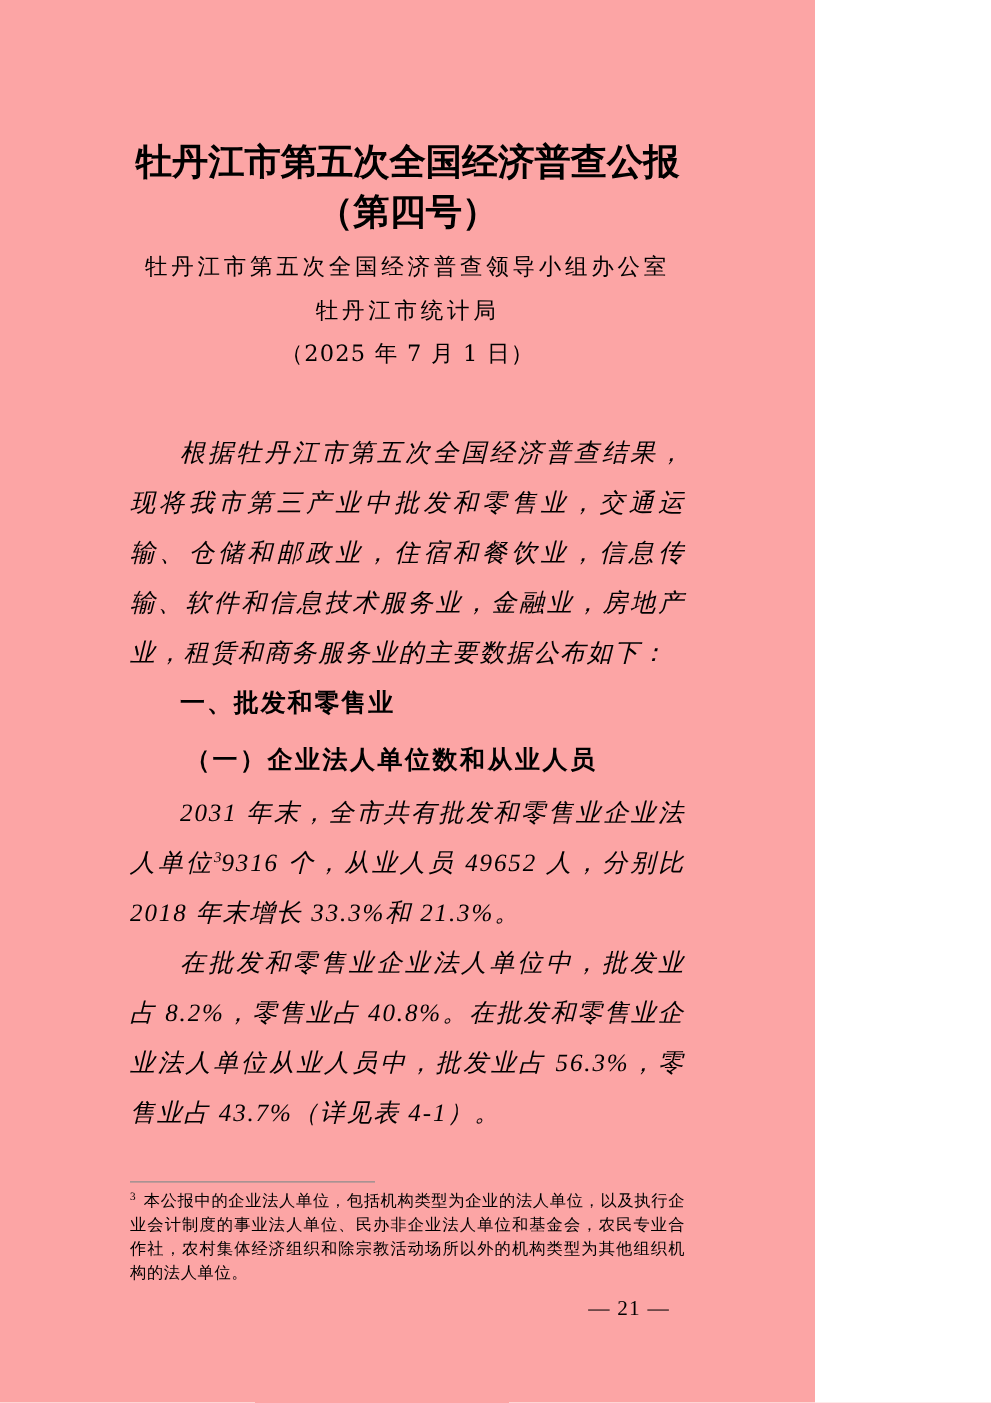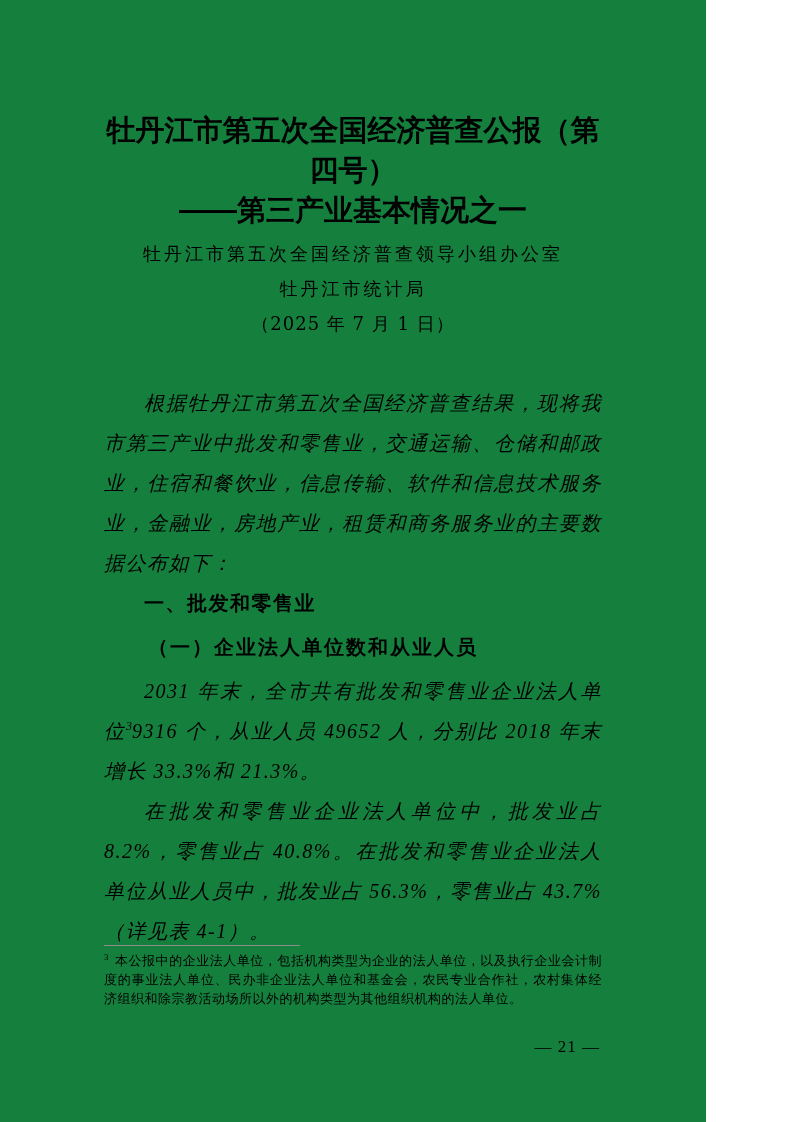--- a/index.html
+++ b/index.html
@@ -2,23 +2,23 @@
 <html><head>
 <meta charset="utf-8">
 <style>
   html, body {
     margin: 0;
     padding: 0;
     background: #ffffff;
   }
   .page {
     position: relative;
-    width: 706px;
+    width: 652px;
     height: 1122px;
-    background: #15803d;
+    background: #fca5a5;
     overflow: hidden;
     font-family: "Liberation Serif", serif;
     color: #000000;
   }
   .content {
     padding: 0 104px;
   }
   .doc-title {
     margin: 0;
     padding-top: 110px;
@@ -109,37 +109,36 @@
   }
   sup.fn-marker {
     font-size: 9px;
     vertical-align: super;
     line-height: 0;
     margin-right: 6px;
   }
   .page-number {
     position: absolute;
     top: 1036px;
-    right: 106px;
+    right: 116px;
     font-family: "Liberation Serif", serif;
     font-size: 17px;
     line-height: 22px;
     letter-spacing: 1px;
     color: #000000;
   }
 </style>
 </head>
 <body>
 
 <div class="page">
   <div class="content">
 
     <h1 class="doc-title">
       <span>牡丹江市第五次全国经济普查公报（第四号）</span><br>
-      <span>——第三产业基本情况之一</span>
     </h1>
 
     <div class="publisher-block">
       <div class="publisher-line">牡丹江市第五次全国经济普查领导小组办公室</div>
       <div class="publisher-line">牡丹江市统计局</div>
       <div class="date-line">（2025 年 7 月 1 日）</div>
     </div>
 
     <div class="body-block">
       <p class="para">根据牡丹江市第五次全国经济普查结果，现将我市第三产业中批发和零售业，交通运输、仓储和邮政业，住宿和餐饮业，信息传输、软件和信息技术服务业，金融业，房地产业，租赁和商务服务业的主要数据公布如下：</p>

